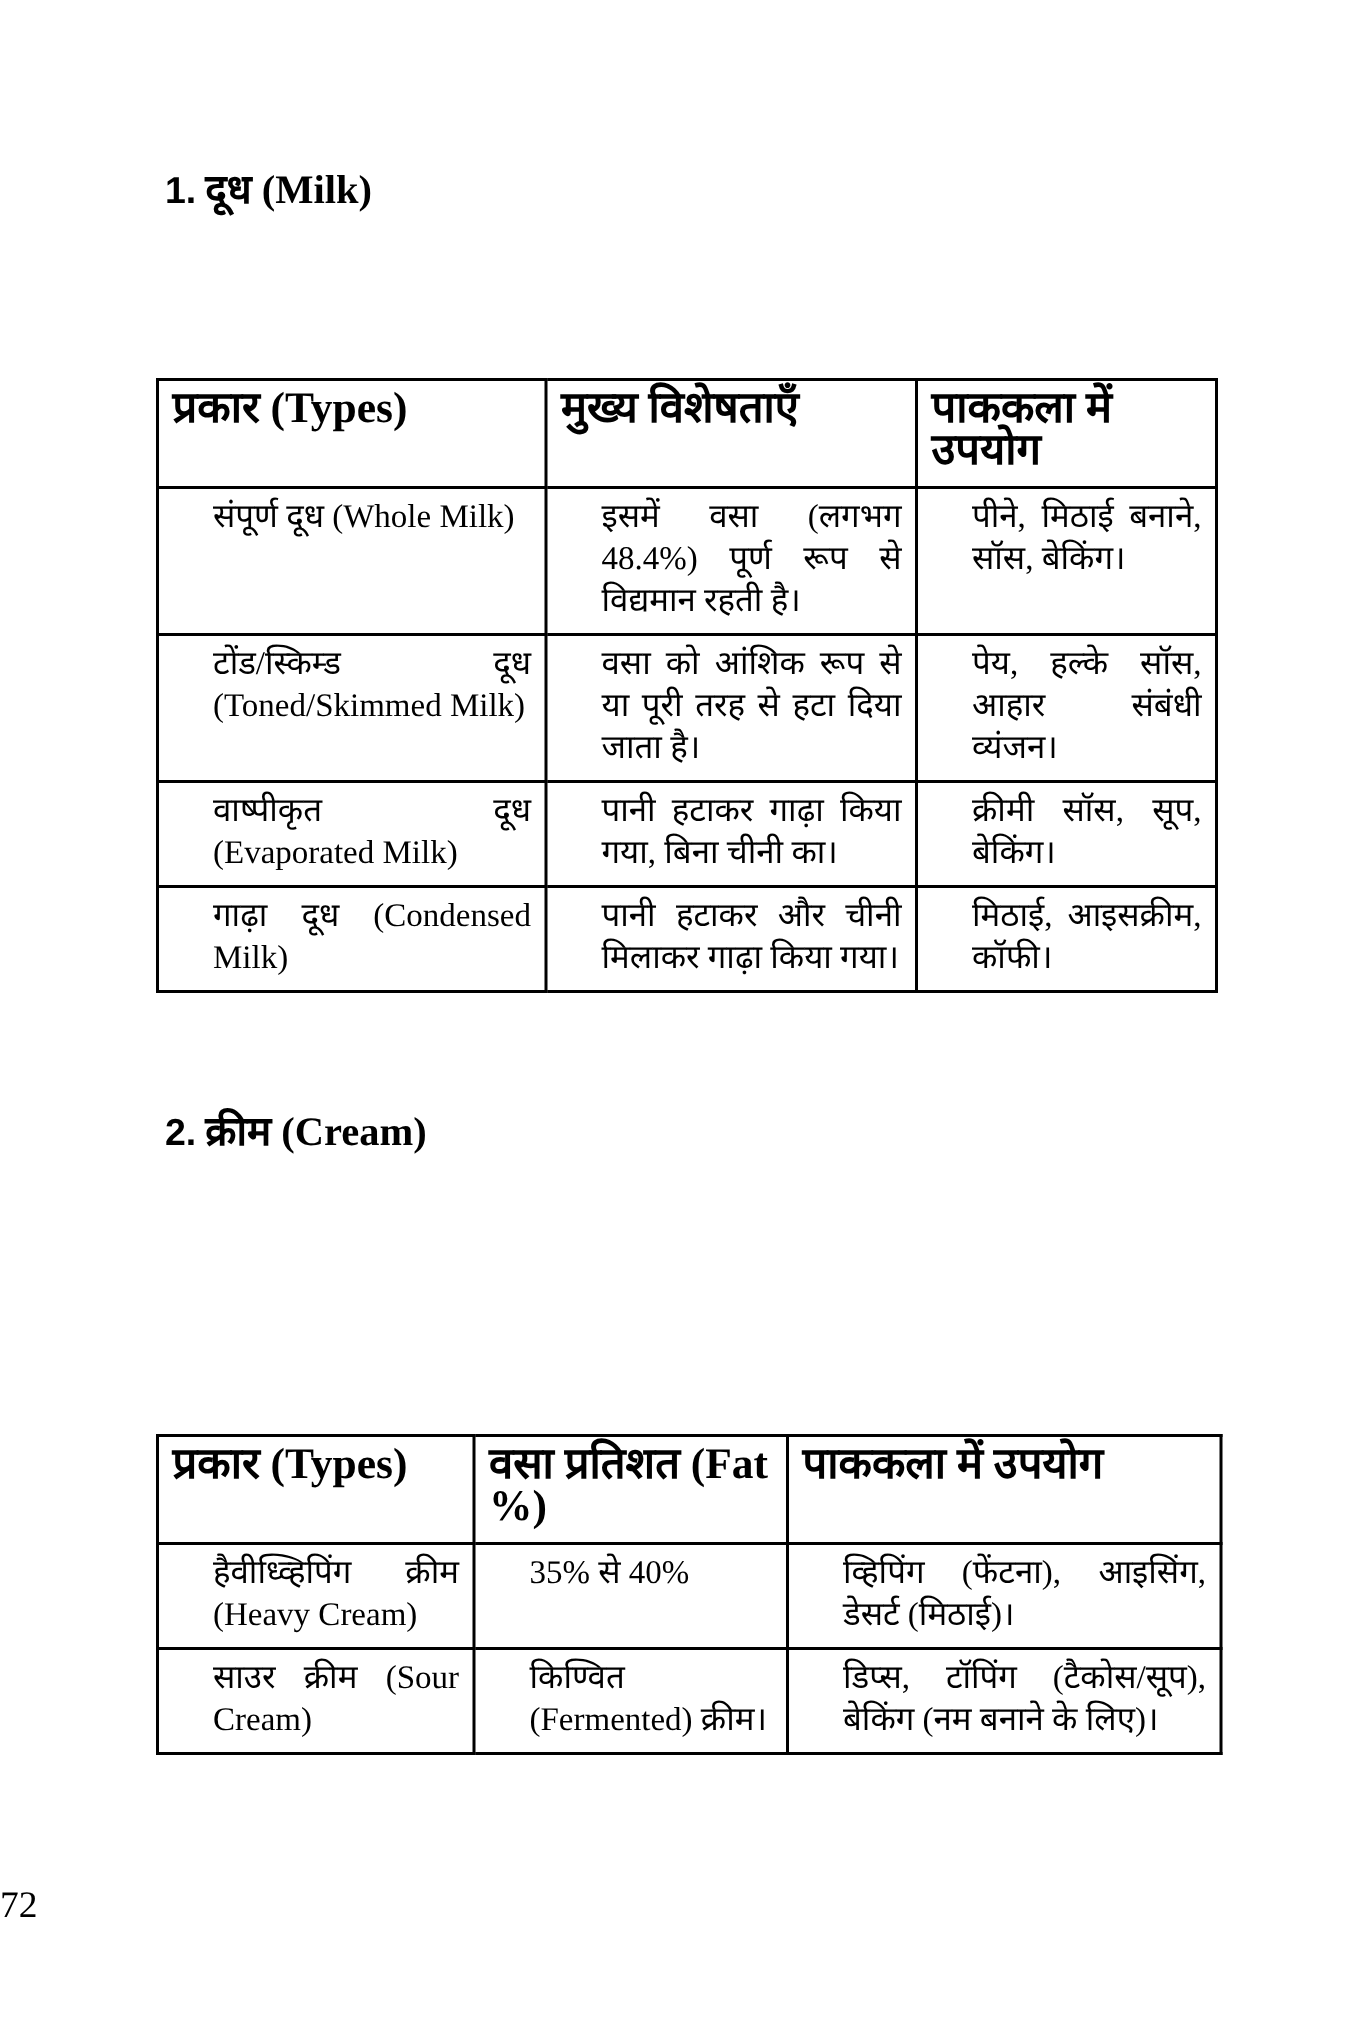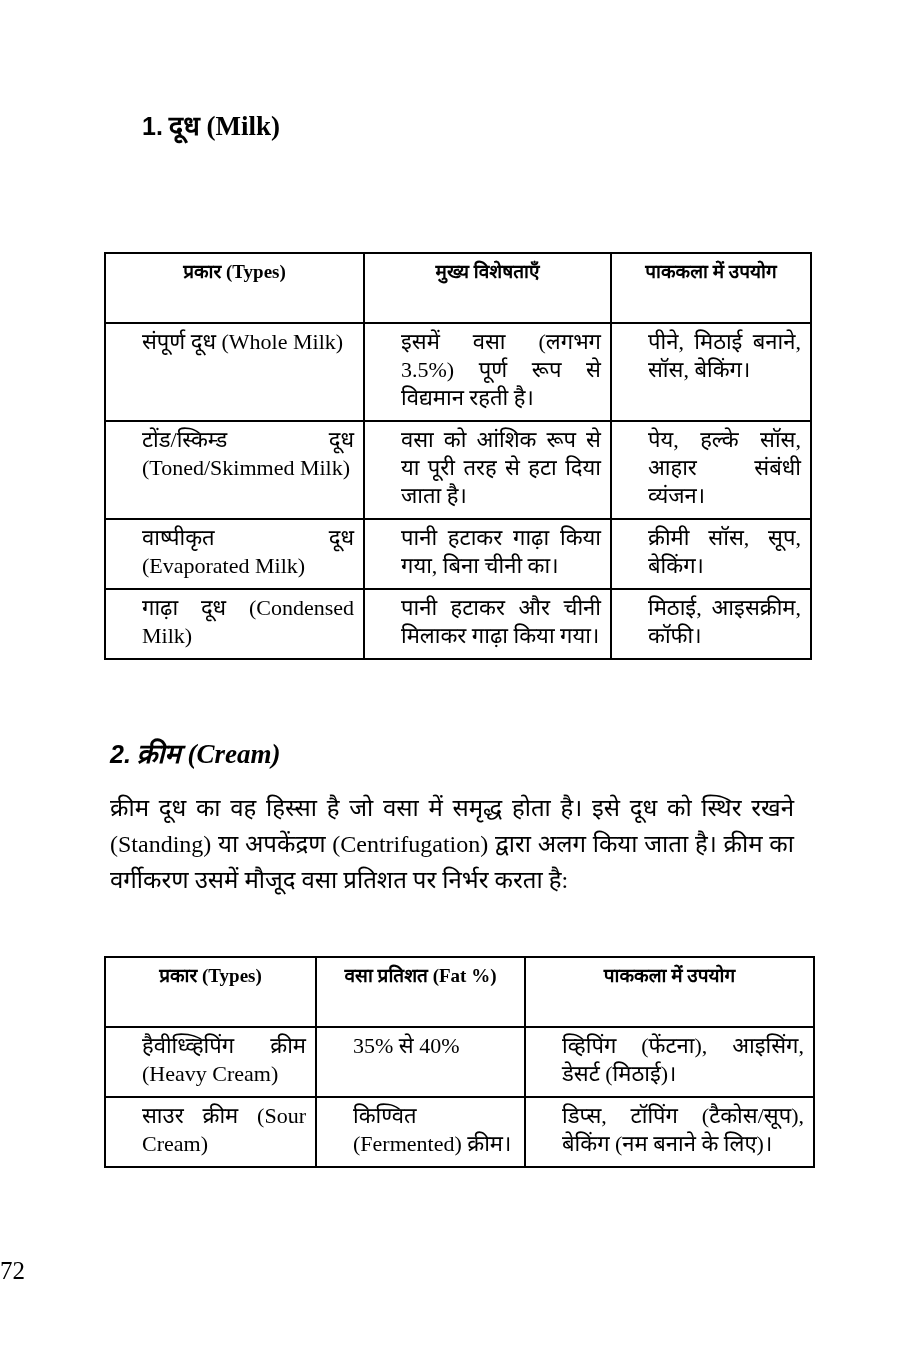--- a/index.html
+++ b/index.html
@@ -17,22 +17,22 @@
     overflow: hidden;
   }
   .heading {
     position: absolute;
     left: 110px;
     font-size: 27px;
     font-weight: bold;
     line-height: 32px;
     white-space: nowrap;
   }
-  #heading1 { top: 110px; margin-left: 32px; }
-  #heading2 { top: 738px; font-style: italic; }
+  #heading1 { top: 110px; }
+  #heading2 { top: 738px; }
   .hnum {
     font-family: "Liberation Sans", "DejaVu Sans", sans-serif;
     font-size: 25px;
     margin-right: 6px;
   }
   .para {
     position: absolute;
     left: 110px;
     width: 684px;
     font-size: 24px;
@@ -52,22 +52,22 @@
   .doc-table th, .doc-table td {
     border: 2px solid #000000;
     vertical-align: top;
     padding: 4px 9px 8px 9px;
     font-size: 22px;
     line-height: 28px;
     overflow: hidden;
   }
   .doc-table th {
     font-weight: bold;
-    text-align: center;
-    font-size: 19px;
+    text-align: left;
+    font-size: 29px;
     padding-bottom: 10px;
   }
   .doc-table td { text-align: justify; padding-left: 36px; }
   #table1 col.w1 { width: 259px; }
   #table1 col.w2 { width: 247px; }
   #table1 col.w3 { width: 200px; }
   #table2 col.w1 { width: 211px; }
   #table2 col.w2 { width: 209px; }
   #table2 col.w3 { width: 289px; }
   #table1 thead tr { height: 70px; }
@@ -101,21 +101,21 @@
     <thead>
       <tr>
           <th class="c0">प्रकार (Types)</th>
           <th class="c1">मुख्य विशेषताएँ</th>
           <th class="c2">पाककला में उपयोग</th>
         </tr>
     </thead>
     <tbody>
         <tr>
           <td class="c0">संपूर्ण दूध (Whole Milk)</td>
-          <td class="c1">इसमें वसा (लगभग 3.5%) पूर्ण रूप से विद्यमान रहती है।</td>
+          <td class="c1">इसमें वसा (लगभग 48.4%) पूर्ण रूप से विद्यमान रहती है।</td>
           <td class="c2">पीने, मिठाई बनाने, सॉस, बेकिंग।</td>
         </tr>
         <tr>
           <td class="c0">टोंड/स्किम्ड दूध (Toned/Skimmed Milk)</td>
           <td class="c1">वसा को आंशिक रूप से या पूरी तरह से हटा दिया जाता है।</td>
           <td class="c2">पेय, हल्के सॉस, आहार संबंधी व्यंजन।</td>
         </tr>
         <tr>
           <td class="c0">वाष्पीकृत दूध (Evaporated Milk)</td>
           <td class="c1">पानी हटाकर गाढ़ा किया गया, बिना चीनी का।</td>
@@ -126,21 +126,20 @@
           <td class="c1">पानी हटाकर और चीनी मिलाकर गाढ़ा किया गया।</td>
           <td class="c2">मिठाई, आइसक्रीम, कॉफी।</td>
         </tr>
       </tbody>
   </table>
 
   <div class="heading" id="heading2">
     <span class="hnum">2.</span><span class="htext">क्रीम (Cream)</span>
   </div>
 
-  <div class="para" id="para2">क्रीम दूध का वह हिस्सा है जो वसा में समृद्ध होता है। इसे दूध को स्थिर रखने (Standing) या अपकेंद्रण (Centrifugation) द्वारा अलग किया जाता है। क्रीम का वर्गीकरण उसमें मौजूद वसा प्रतिशत पर निर्भर करता है:</div>
 
   <table class="doc-table" id="table2">
     <colgroup>
         <col class="w1">
         <col class="w2">
         <col class="w3">
       </colgroup>
     <thead>
       <tr>
           <th class="c0">प्रकार (Types)</th>

